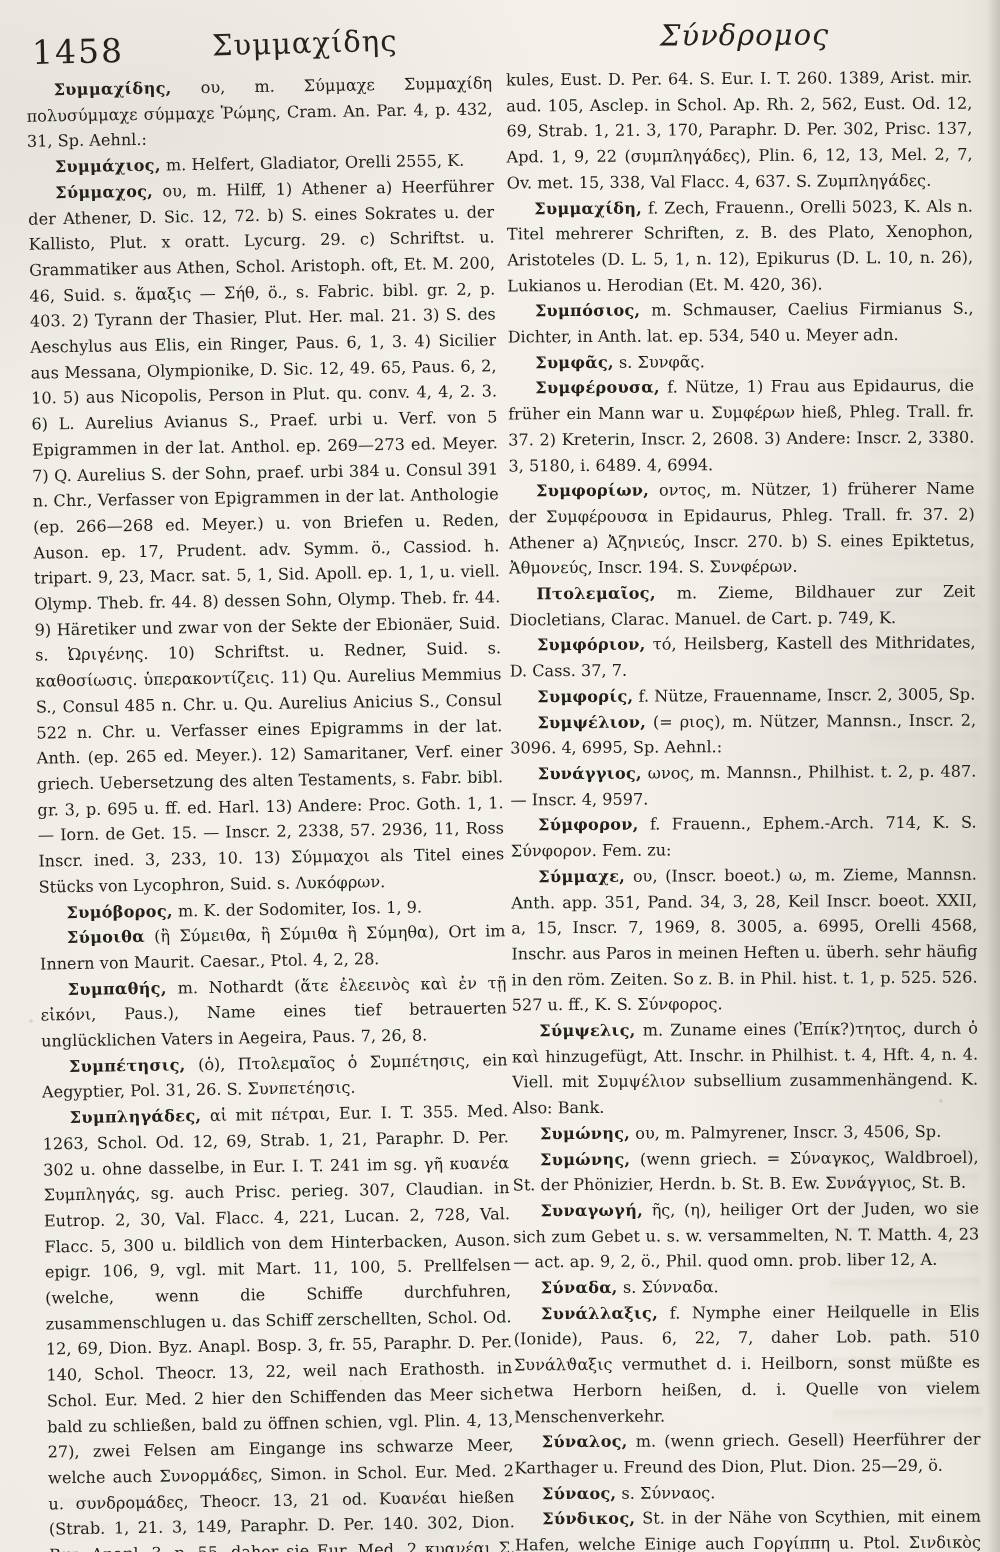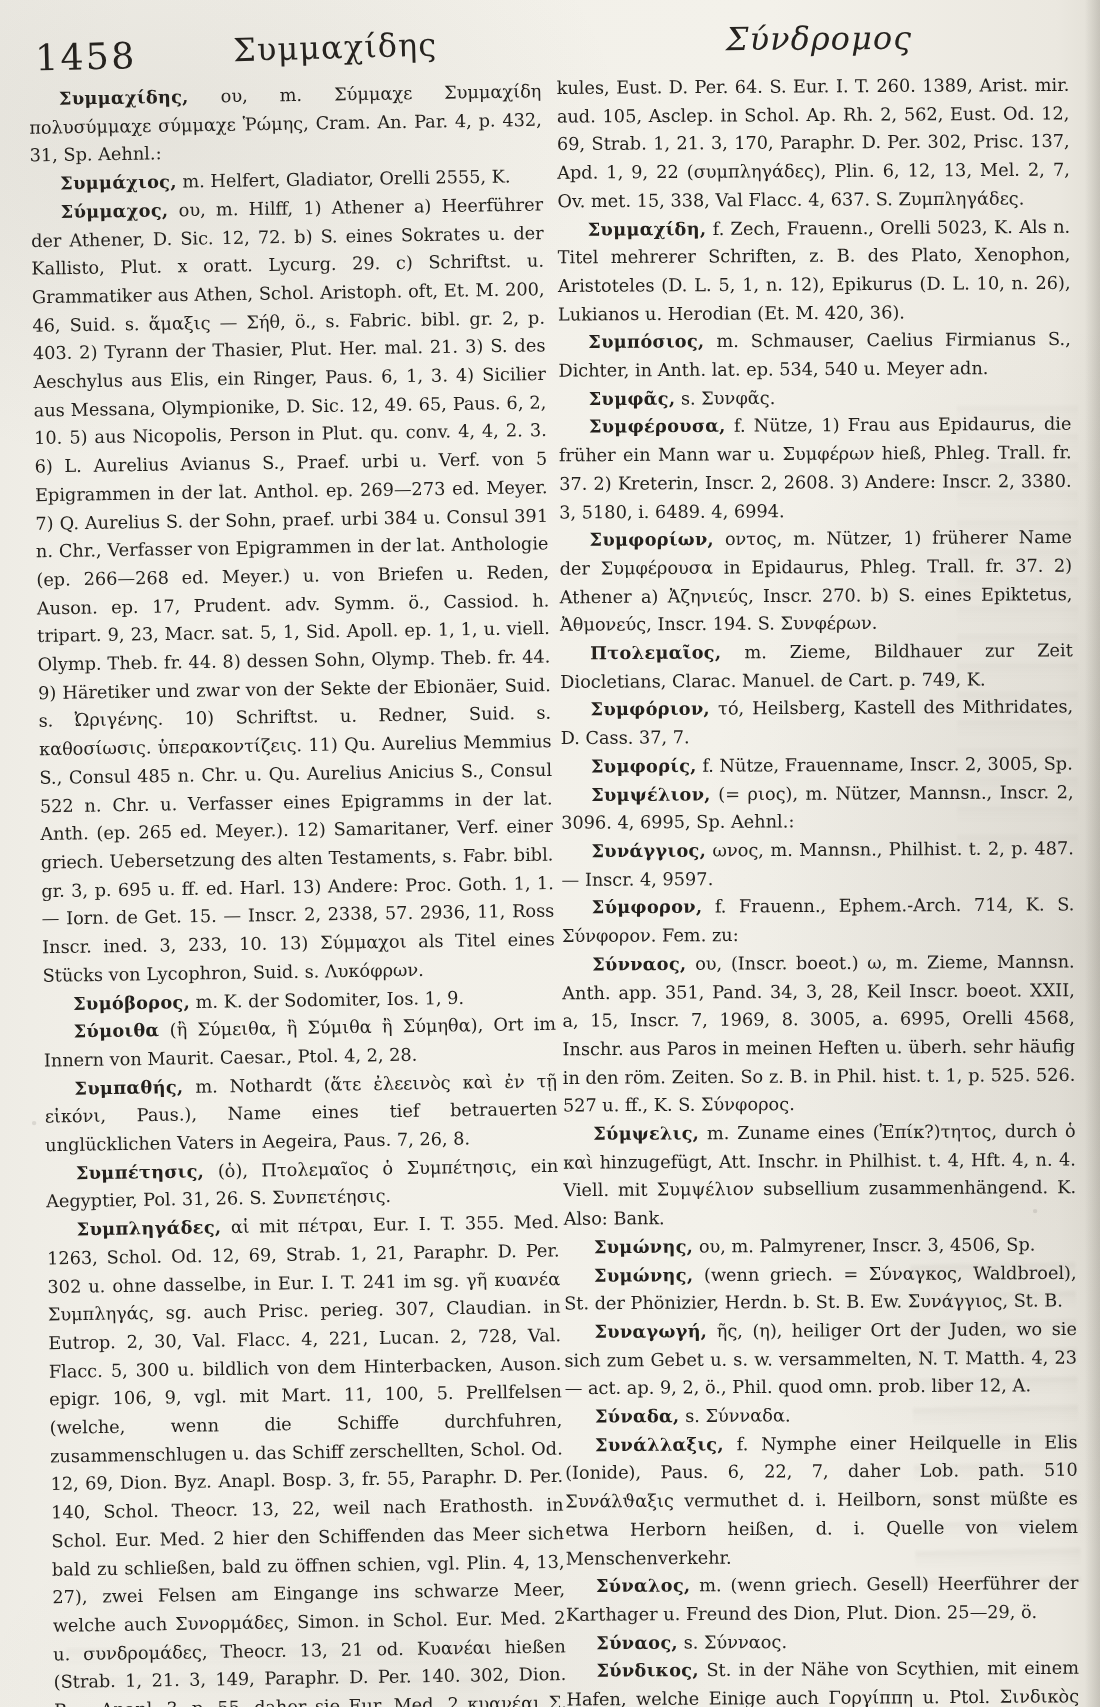--- a/index.html
+++ b/index.html
@@ -88,21 +88,21 @@
       <p class="para"><b class="hw">Συμπόσιος,</b> m. Schmauser, Caelius Firmianus S., Dichter, in Anth. lat. ep. 534, 540 u. Meyer adn.</p>
       <p class="para"><b class="hw">Συμφᾶς,</b> s. Συνφᾶς.</p>
       <p class="para"><b class="hw">Συμφέρουσα,</b> f. Nütze, 1) Frau aus Epidaurus, die früher ein Mann war u. Συμφέρων hieß, Phleg. Trall. fr. 37. 2) Kreterin, Inscr. 2, 2608. 3) Andere: Inscr. 2, 3380. 3, 5180, i. 6489. 4, 6994.</p>
       <p class="para"><b class="hw">Συμφορίων,</b> οντος, m. Nützer, 1) früherer Name der Συμφέρουσα in Epidaurus, Phleg. Trall. fr. 37. 2) Athener a) Ἀζηνιεύς, Inscr. 270. b) S. eines Epiktetus, Ἀθμονεύς, Inscr. 194. S. Συνφέρων.</p>
       <p class="para"><b class="hw">Πτολεμαῖος,</b> m. Zieme, Bildhauer zur Zeit Diocletians, Clarac. Manuel. de Cart. p. 749, K.</p>
       <p class="para"><b class="hw">Συμφόριον,</b> τό, Heilsberg, Kastell des Mithridates, D. Cass. 37, 7.</p>
       <p class="para"><b class="hw">Συμφορίς,</b> f. Nütze, Frauenname, Inscr. 2, 3005, Sp.</p>
       <p class="para"><b class="hw">Συμψέλιον,</b> (= ριος), m. Nützer, Mannsn., Inscr. 2, 3096. 4, 6995, Sp. Aehnl.:</p>
       <p class="para"><b class="hw">Συνάγγιος,</b> ωνος, m. Mannsn., Philhist. t. 2, p. 487. — Inscr. 4, 9597.</p>
       <p class="para"><b class="hw">Σύμφορον,</b> f. Frauenn., Ephem.-Arch. 714, K. S. Σύνφορον. Fem. zu:</p>
-      <p class="para"><b class="hw">Σύνναος,</b> ου, (Inscr. boeot.) ω, m. Zieme, Mannsn. Anth. app. 351, Pand. 34, 3, 28, Keil Inscr. boeot. XXII, a, 15, Inscr. 7, 1969, 8. 3005, a. 6995, Orelli 4568, Inschr. aus Paros in meinen Heften u. überh. sehr häufig in den röm. Zeiten. So z. B. in Phil. hist. t. 1, p. 525. 526. 527 u. ff., K. S. Σύνφορος.</p>
+      <p class="para"><b class="hw">Σύμμαχε,</b> ου, (Inscr. boeot.) ω, m. Zieme, Mannsn. Anth. app. 351, Pand. 34, 3, 28, Keil Inscr. boeot. XXII, a, 15, Inscr. 7, 1969, 8. 3005, a. 6995, Orelli 4568, Inschr. aus Paros in meinen Heften u. überh. sehr häufig in den röm. Zeiten. So z. B. in Phil. hist. t. 1, p. 525. 526. 527 u. ff., K. S. Σύνφορος.</p>
       <p class="para"><b class="hw">Σύμψελις,</b> m. Zuname eines (Ἐπίκ?)τητος, durch ὁ καὶ hinzugefügt, Att. Inschr. in Philhist. t. 4, Hft. 4, n. 4. Viell. mit Συμψέλιον subsellium zusammenhängend. K. Also: Bank.</p>
       <p class="para"><b class="hw">Συμώνης,</b> ου, m. Palmyrener, Inscr. 3, 4506, Sp.</p>
       <p class="para"><b class="hw">Συμώνης,</b> (wenn griech. = Σύναγκος, Waldbroel), St. der Phönizier, Herdn. b. St. B. Ew. Συνάγγιος, St. B.</p>
       <p class="para"><b class="hw">Συναγωγή,</b> ῆς, (η), heiliger Ort der Juden, wo sie sich zum Gebet u. s. w. versammelten, N. T. Matth. 4, 23 — act. ap. 9, 2, ö., Phil. quod omn. prob. liber 12, A.</p>
       <p class="para"><b class="hw">Σύναδα,</b> s. Σύνναδα.</p>
       <p class="para"><b class="hw">Συνάλλαξις,</b> f. Nymphe einer Heilquelle in Elis (Ionide), Paus. 6, 22, 7, daher Lob. path. 510 Συνάλϑαξις vermuthet d. i. Heilborn, sonst müßte es etwa Herborn heißen, d. i. Quelle von vielem Menschenverkehr.</p>
       <p class="para"><b class="hw">Σύναλος,</b> m. (wenn griech. Gesell) Heerführer der Karthager u. Freund des Dion, Plut. Dion. 25—29, ö.</p>
       <p class="para"><b class="hw">Σύναος,</b> s. Σύνναος.</p>
       <p class="para"><b class="hw">Σύνδικος,</b> St. in der Nähe von Scythien, mit einem Hafen, welche Einige auch Γοργίππη u. Ptol. Σινδικὸς λιμήν, w. s., v. l. Σύνδικος nennen, St. B. (Ueber Σύνδικοι als eine Art Staatsanwalte u. a. Beamte dieses Namens s. Lex.)</p>
     </div>

